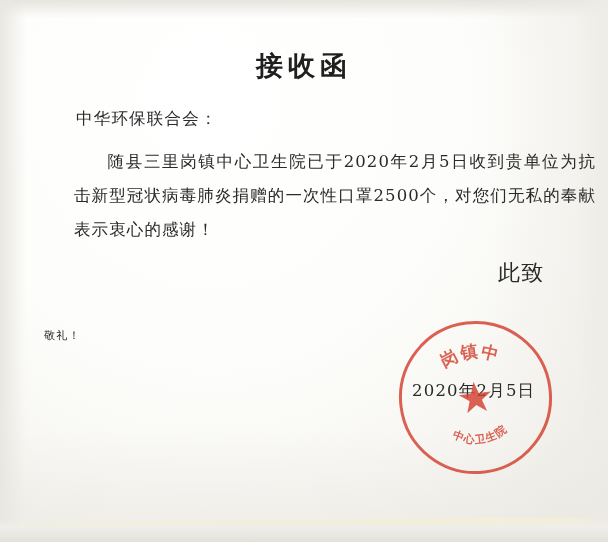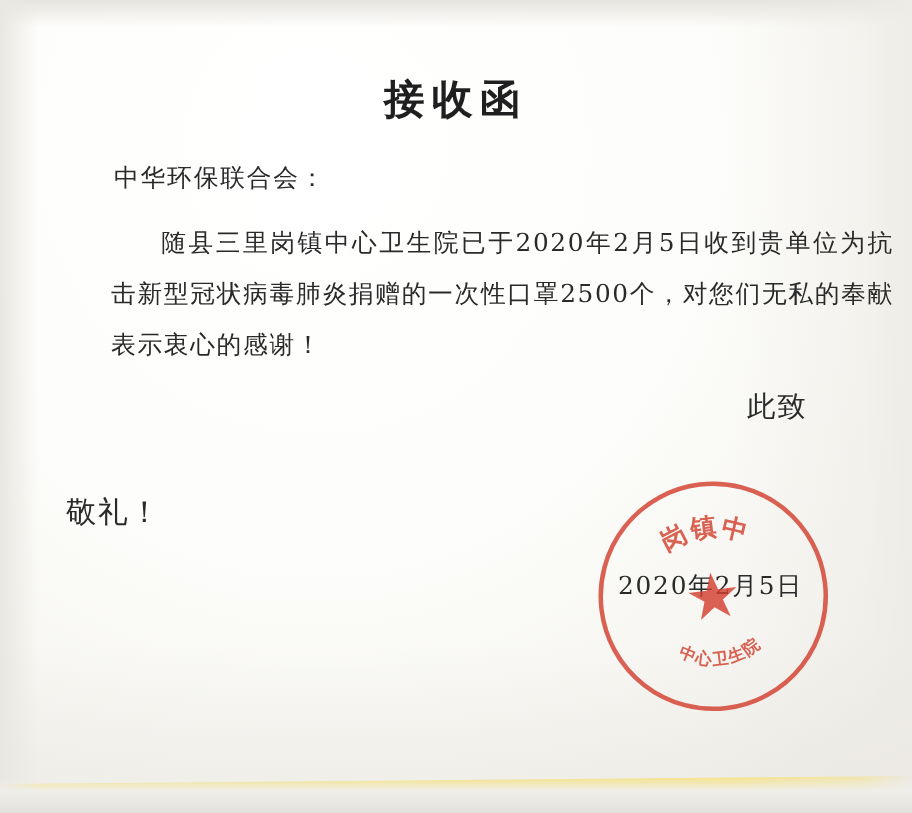--- a/index.html
+++ b/index.html
@@ -12,21 +12,21 @@
     overflow: hidden;
     background: #ffffff;
     font-family: "DejaVu Sans", sans-serif;
   }
 
   
   .photo {
     position: relative;
     width: 608px;
     height: 542px;
-    background: #fde047;
+    background: #fef9c3;
     overflow: hidden;
   }
 
   
   .paper {
     position: absolute;
     left: -6px;
     top: -10px;
     width: 620px;
     height: 530px;
@@ -116,32 +116,32 @@
   }
   .body-block .indent {
     display: inline-block;
     width: 33px;
   }
 
   .closing-zhi {
     position: absolute;
     top: 258px;
     left: 498px;
-    font-size: 19px;
+    font-size: 22px;
     letter-spacing: 1.2px;
     color: #2a2a2a;
     font-family: "DejaVu Serif", serif;
     text-align: center;
   }
 
   .closing-jing {
     position: absolute;
     top: 328px;
     left: 44px;
-    font-size: 20px;
+    font-size: 11px;
     letter-spacing: 1.2px;
     color: #2a2a2a;
     font-family: "DejaVu Serif", serif;
   }
 
   .signer {
     position: absolute;
     top: 369px;
     left: 355px;
     font-size: 16.5px;

